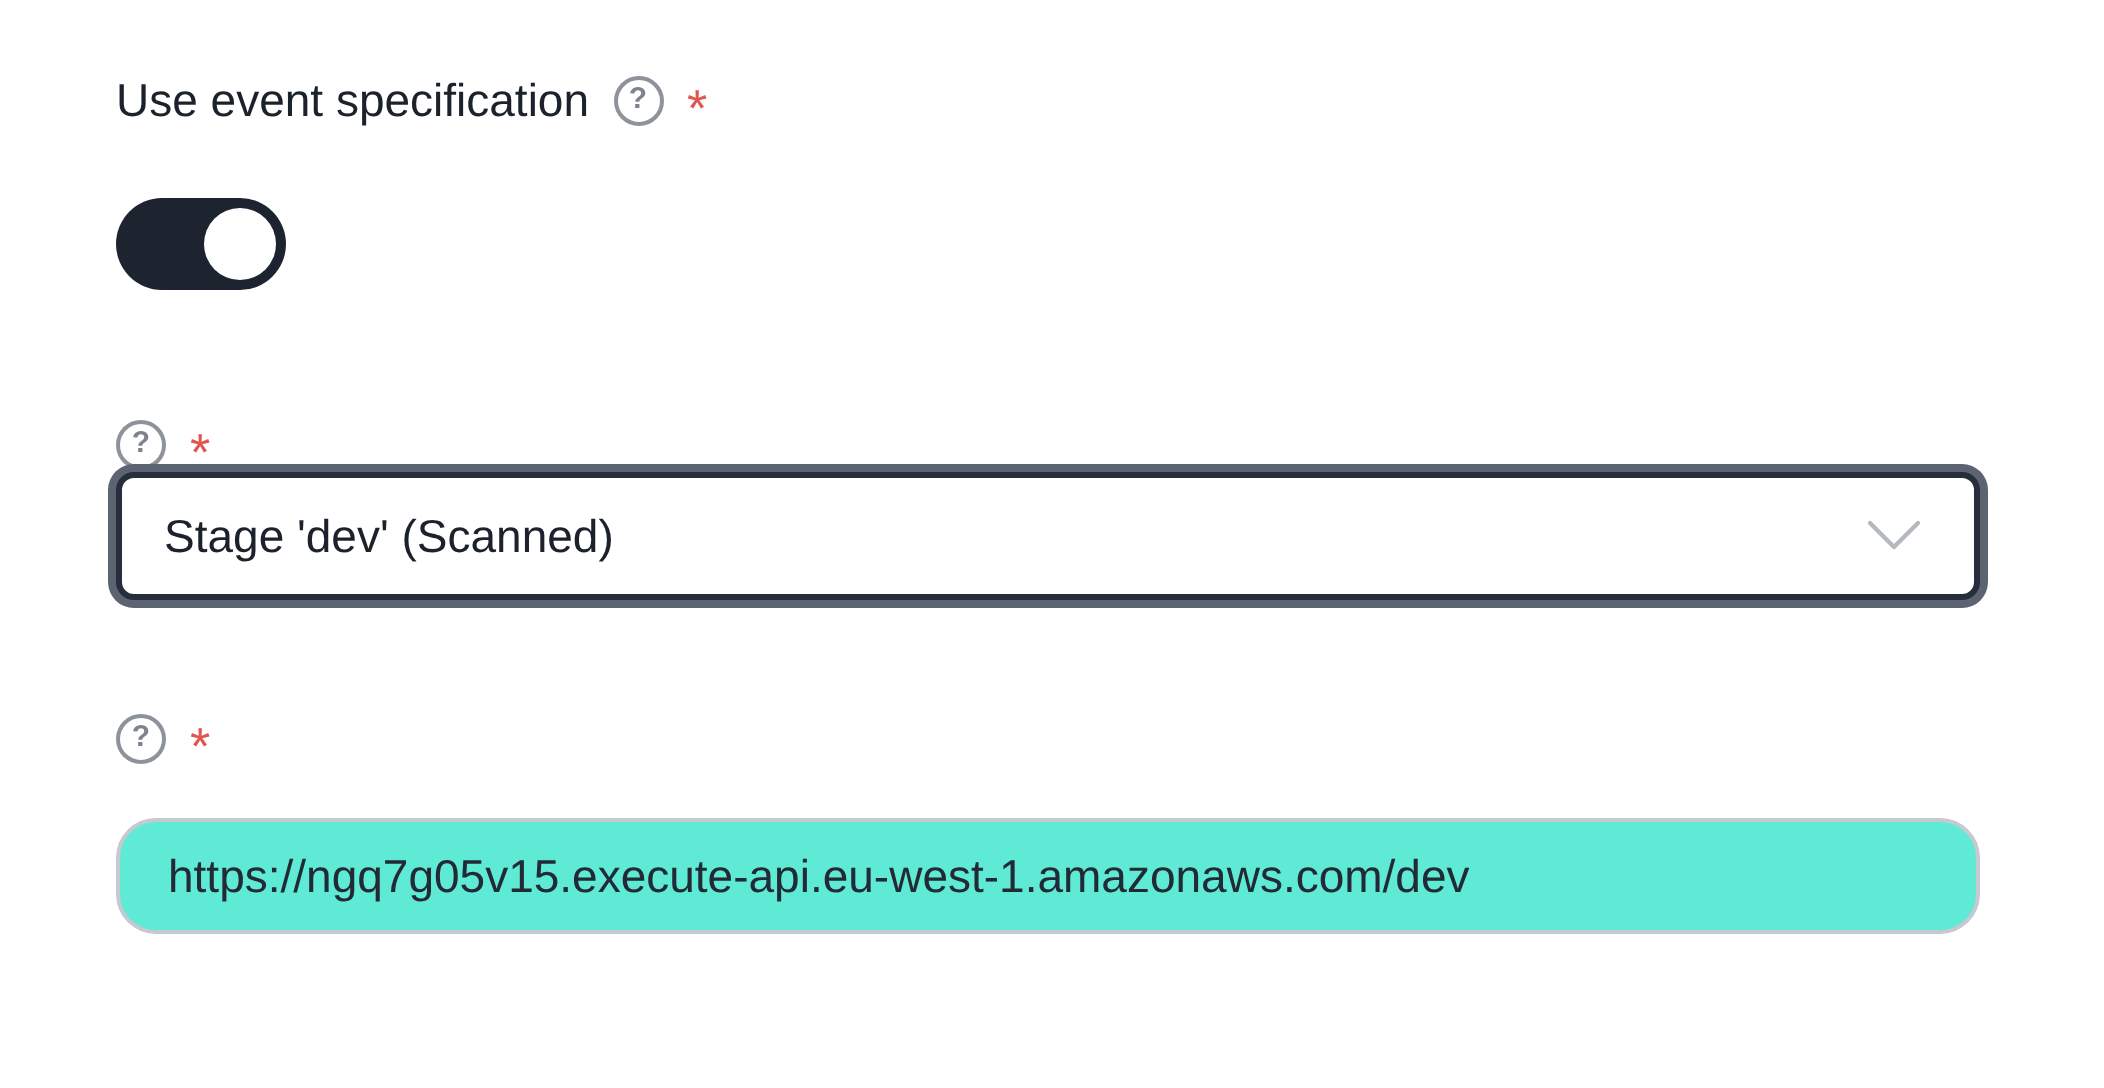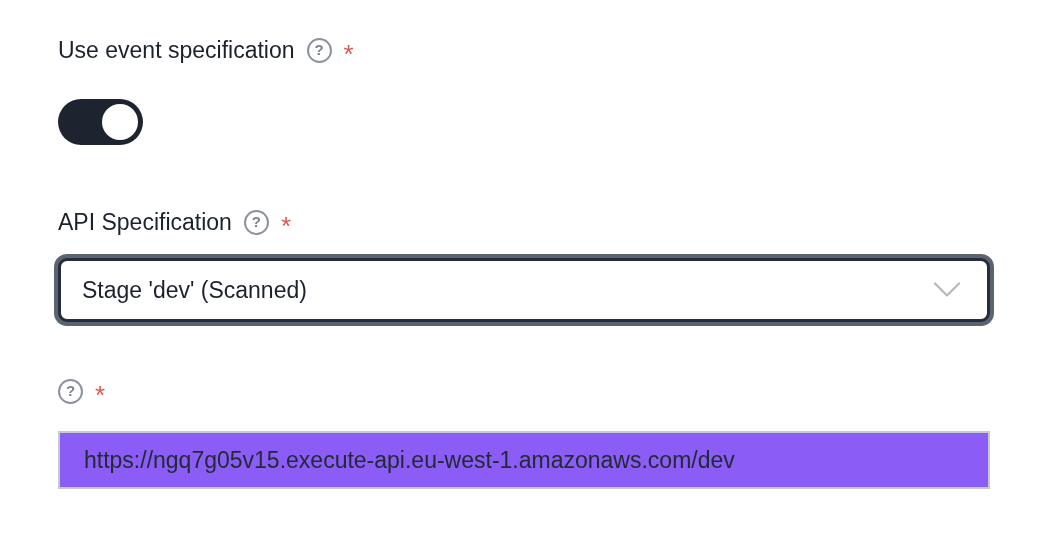--- a/index.html
+++ b/index.html
@@ -69,21 +69,20 @@
     height: 36px;
     border-radius: 50%;
     background: #ffffff;
   }
   
   .group-2 { margin-top: 63px; }
   .group-3 { margin-top: 55px; }
   
   .select {
     box-sizing: border-box;
-    margin-top: 22px;
     height: 64px;
     width: 100%;
     background: #ffffff;
     border: 3px solid #272e3b;
     border-radius: 9px;
     box-shadow: 0 0 0 4px #5c6472;
     display: flex;
     align-items: center;
     padding: 0 60px 0 21px;
     font-size: 23px;
@@ -98,22 +97,22 @@
     transform: translateY(-50%);
     display: inline-flex;
   }
   
   .text-input {
     box-sizing: border-box;
     margin-top: 26px;
     width: 100%;
     height: 58px;
     border: 2px solid #c6c9ce;
-    border-radius: 0;
-    background: #8b5cf6;
+    border-radius: 20px;
+    background: #5eead4;
     font-family: "Liberation Sans", sans-serif;
     font-size: 23px;
     color: #222a35;
     padding: 0 24px;
     outline: none;
     display: block;
   }
 </style>
 </head>
 <body>
@@ -128,21 +127,20 @@
         </span>
       <span class="required">*</span>
     </div>
     <div class="toggle">
       <span class="knob"></span>
     </div>
   </div>
 
   <div class="field-block group-2">
     <div class="label-row">
-      <span class="label-text">API Specification</span>
       <span class="help-icon">
           <span>?</span>
         </span>
       <span class="required">*</span>
     </div>
     <div class="select" role="combobox">
       <span class="select-value">Stage 'dev' (Scanned)</span>
       <span class="chevron">
         <svg width="28" height="17" viewBox="0 0 28 17">
           <polyline points="2,2 14,14 26,2" fill="none" stroke="#b4b8bf" stroke-width="2.2" stroke-linecap="round" stroke-linejoin="round"></polyline>

